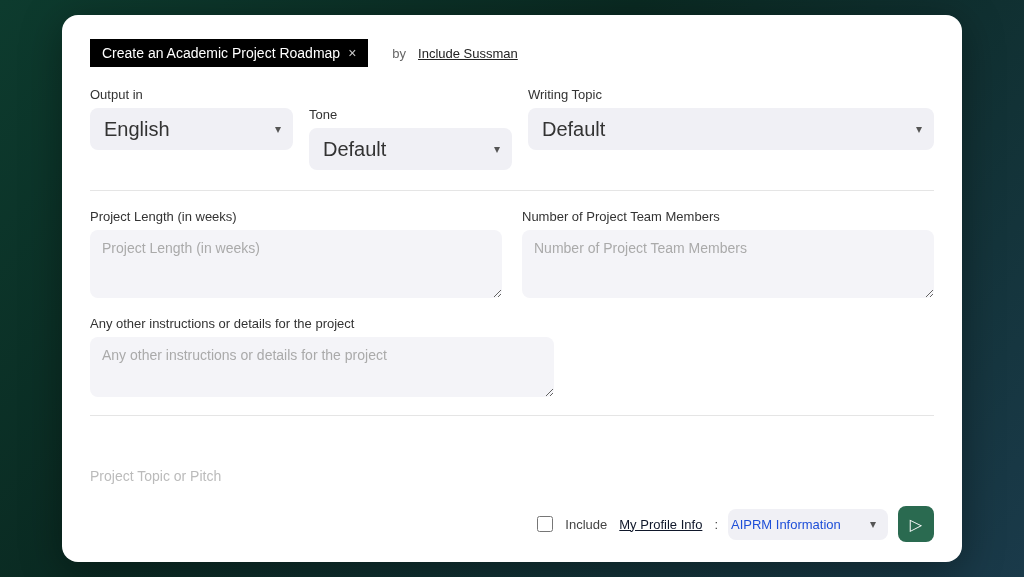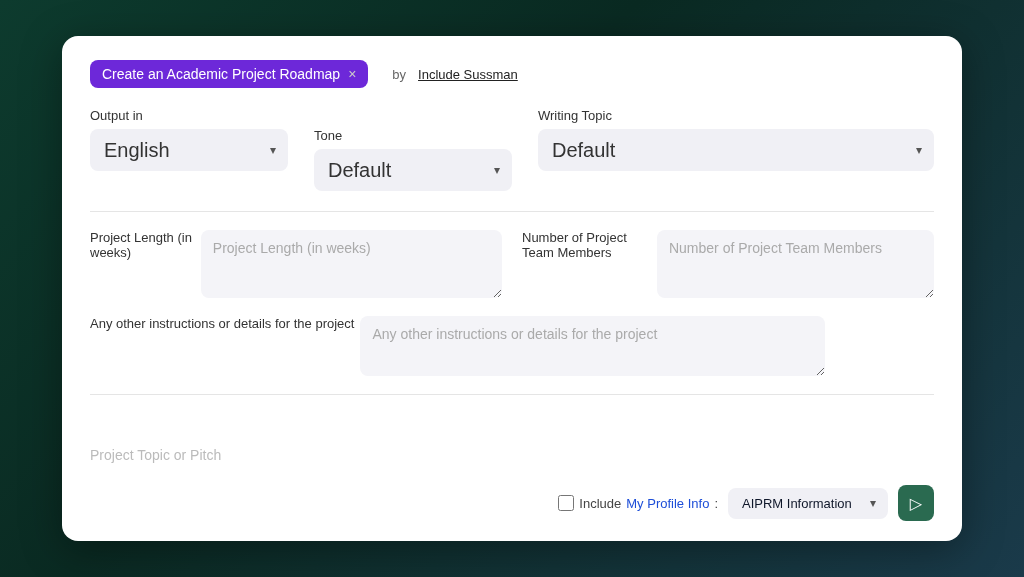--- a/index.html
+++ b/index.html
@@ -25,23 +25,23 @@
 
     
     .header-row {
       display: flex;
       align-items: center;
       gap: 12px;
       margin-bottom: 20px;
     }
 
     .prompt-badge {
-      background: #6d28d9;
+      background: #000000;
       color: #ffffff;
-      border-radius: 8px;
+      border-radius: 0;
       padding: 6px 12px;
       font-size: 14px;
       font-weight: 500;
       display: flex;
       align-items: center;
       gap: 8px;
     }
 
     .prompt-badge .close-btn {
       background: none;
@@ -62,21 +62,21 @@
     .author-link {
       color: #222;
       font-size: 13px;
       text-decoration: underline;
       cursor: pointer;
     }
 
     
     .dropdowns-row {
       display: flex;
-      gap: 26px;
+      gap: 16px;
       margin-bottom: 20px;
     }
 
     .dropdown-group {
       display: flex;
       flex-direction: column;
       gap: 6px;
     }
 
     .dropdown-group.output { flex: 1; }
@@ -126,21 +126,21 @@
 
     
     .two-col-row {
       display: flex;
       gap: 20px;
       margin-bottom: 18px;
     }
 
     .field-group {
       display: flex;
-      flex-direction: row;
+      flex-direction: column;
       gap: 6px;
       flex: 1;
     }
 
     .field-label {
       font-size: 13px;
       color: #333;
       font-weight: 500;
     }
 
@@ -199,53 +199,54 @@
     .footer-row {
       display: flex;
       align-items: center;
       justify-content: flex-end;
       gap: 10px;
     }
 
     .checkbox-wrapper {
       display: flex;
       align-items: center;
-      gap: 5px;
+      gap: 12px;
     }
 
     .profile-checkbox {
       width: 16px;
       height: 16px;
       border: 1.5px solid #aaa;
       background: #fff;
       cursor: pointer;
       flex-shrink: 0;
     }
 
     .include-label {
       font-size: 13px;
       color: #444;
     }
 
     .profile-link {
-      color: #1d4ed8;
+      text-decoration: underline;
+      color: #0f172a;
       cursor: pointer;
     }
 
     .info-dropdown-wrapper {
       position: relative;
     }
 
     .info-dropdown-wrapper select {
       background: #f0f0f5;
       border: none;
       border-radius: 8px;
-      padding: 8px 36px 8px 14px;
-      font-size: 13px;
-      color: #0f172a;
+      padding: 8px 36px 8px 3px;
+      font-size: 13px;
+      color: #1d4ed8;
       appearance: none;
       -webkit-appearance: none;
       cursor: pointer;
       outline: none;
       min-width: 160px;
     }
 
     .info-dropdown-wrapper .chevron {
       position: absolute;
       right: 12px;

